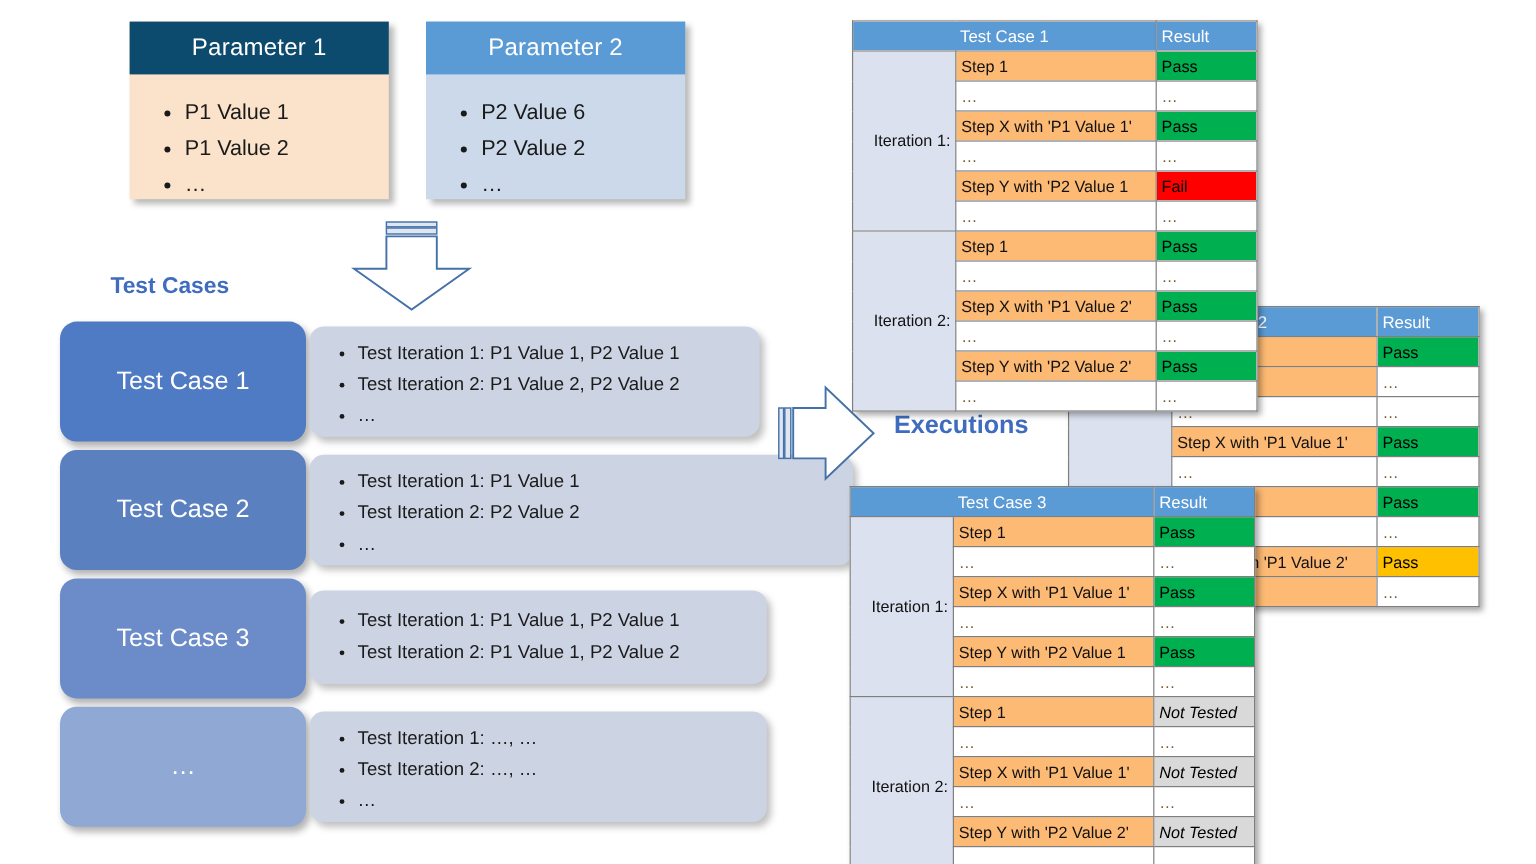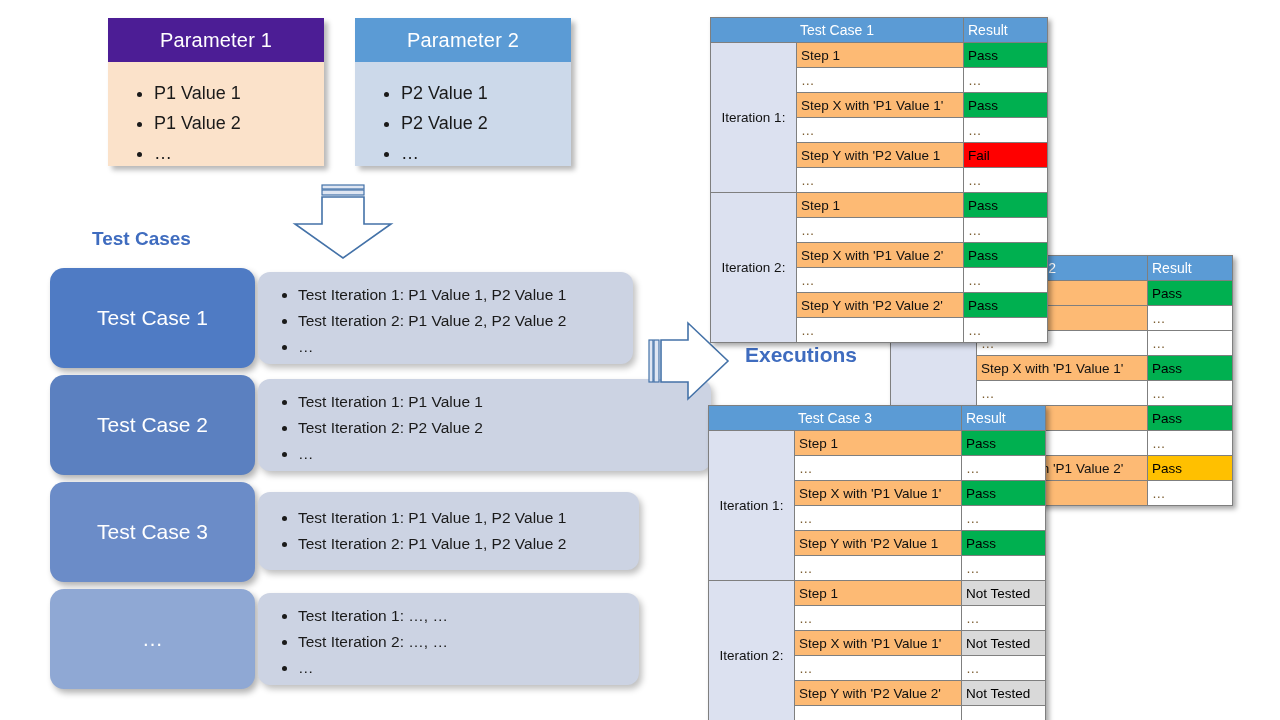--- a/index.html
+++ b/index.html
@@ -29,53 +29,53 @@
   
   .arrow-svg{display:block;overflow:visible;}
 
   
   .exec-table{border-collapse:collapse;table-layout:fixed;background:#fff;
               box-shadow:3px 3px 5px rgba(0,0,0,.35);font-size:13.5px;}
   .exec-table td,.exec-table th{border:1px solid #7f7f7f;padding:1px 4px;
               white-space:nowrap;overflow:hidden;height:22px;font-weight:normal;}
   .th-title{background:#5b9bd5;color:#fff;text-align:center;font-size:14px;}
   .th-result{background:#5b9bd5;color:#fff;text-align:left;font-size:14px;}
-  .iter-cell{background:#dce1f0;font-weight:bold;text-align:center;font-size:13.5px;
+  .iter-cell{background:#dce1f0;font-weight:bold;text-align:right;font-size:13.5px;
              vertical-align:middle;padding-left:6px;}
   .step-cell{background:#fdba74;text-align:left;margin-left:24px;}
   .dots-cell{background:#ffffff;text-align:left;color:#7a5b2e;font-weight:bold;letter-spacing:1px;}
   .r-pass{background:#00b050;color:#000;}
   .r-fail{background:#ff0000;color:#000;}
   .r-block{background:#ffc000;color:#000;}
-  .r-nt{background:#d9d9d9;color:#000;}
+  .r-nt{background:#d9d9d9;color:#000;font-style:italic;}
   .r-dots{background:#ffffff;color:#7a5b2e;font-weight:bold;letter-spacing:1px;}
 </style>
 </head>
 <body>
 
 <div class="abs param-card" style="left:108px;top:18px;width:216px;height:148px;background:#fbe2ca;">
-  <div class="param-head" style="background:#4c1d95;align-items:center;">
+  <div class="param-head" style="background:#0c4a6e;align-items:center;">
     <span>Parameter 1</span>
   </div>
   <div class="param-body">
     <ul>
       <li>P1 Value 1</li>
       <li>P1 Value 2</li>
       <li>…</li>
     </ul>
   </div>
 </div>
 
 <div class="abs param-card" style="left:355px;top:18px;width:216px;height:148px;background:#ccd9ea;">
   <div class="param-head" style="background:#5b9bd5;">
     <span>Parameter 2</span>
   </div>
   <div class="param-body">
     <ul>
-      <li>P2 Value 1</li>
+      <li>P2 Value 6</li>
       <li>P2 Value 2</li>
       <li>…</li>
     </ul>
   </div>
 </div>
 
 <div class="abs" style="left:290px;top:184px;">
   <svg class="arrow-svg" width="106" height="76" viewBox="0 0 106 76">
     <rect x="32" y="1" width="42" height="4" fill="#dfe6f2" stroke="#4472a8" stroke-width="1.2"></rect>
     <rect x="32" y="6" width="42" height="5" fill="#dfe6f2" stroke="#4472a8" stroke-width="1.2"></rect>

